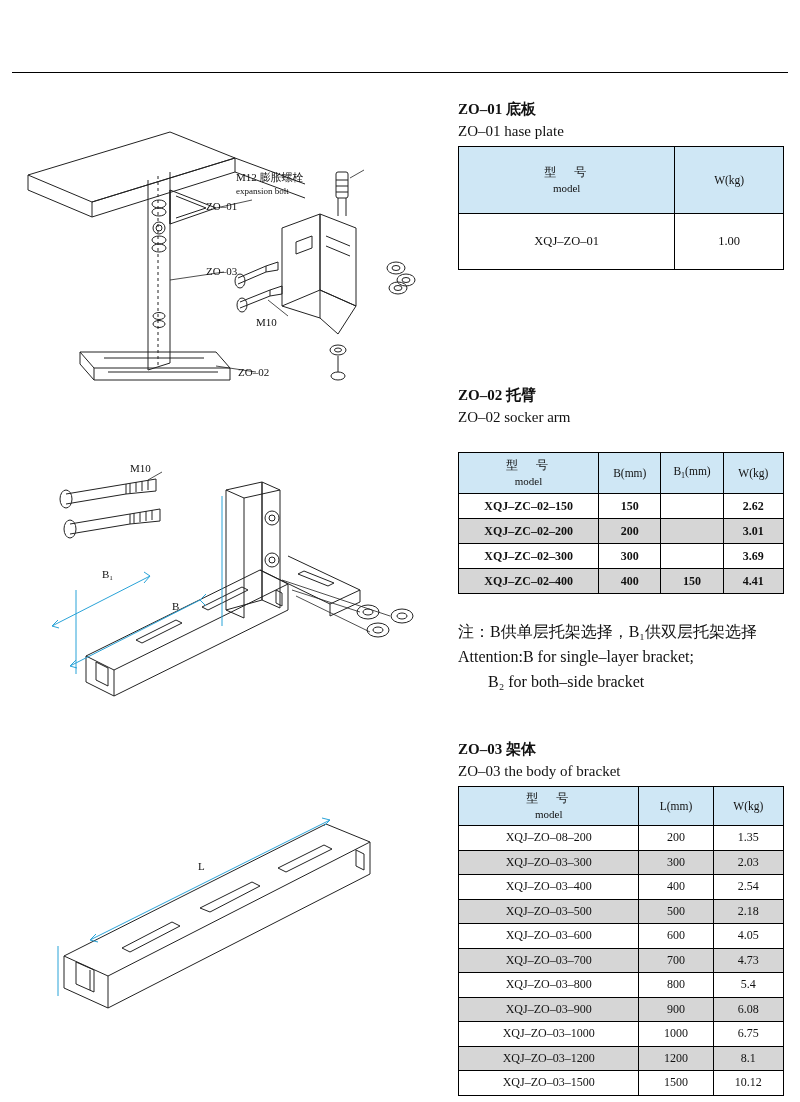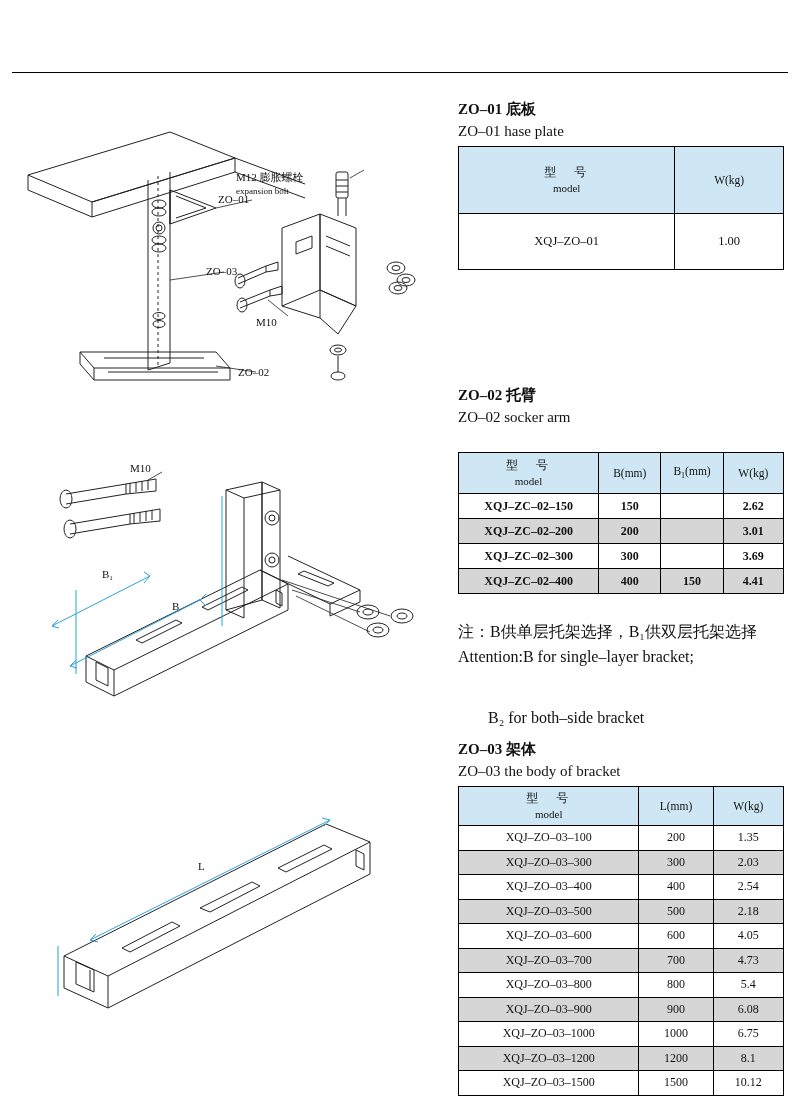--- a/index.html
+++ b/index.html
@@ -56,21 +56,21 @@
   #tbl-zo02 tbody td{height:24px;font-size:12px;font-weight:bold;}
 
   
   #tbl-zo03{left:458px;top:786px;width:326px;}
   #tbl-zo03 thead td{height:38px;}
   #tbl-zo03 tbody td{height:23.5px;font-size:12px;}
 
   
   .notes{position:absolute;left:458px;top:620px;font-size:16px;line-height:1.55;}
   .notes div{white-space:nowrap;}
-  .notes .indent{padding-left:30px;margin-top:36px;}
+  .notes .indent{padding-left:30px;}
 
   
   .drawing{position:absolute;}
   .lbl{position:absolute;font-size:11px;white-space:nowrap;}
   .lbl-en{font-size:9px;}
 </style>
 </head>
 <body>
 
 <div class="page">
@@ -145,21 +145,21 @@
 
         <path d="M196,88 L232,80" stroke-width="0.8"></path>
         <path d="M150,160 L204,152" stroke-width="0.8"></path>
         <path d="M196,246 L236,252" stroke-width="0.8"></path>
         <path d="M248,180 L268,196" stroke-width="0.8"></path>
         <path d="M330,58 L344,50" stroke-width="0.8"></path>
       </g>
     </svg>
     <div class="lbl" style="left:216px;top:50px;">M12 膨胀螺栓</div>
     <div class="lbl lbl-en" style="left:216px;top:66px;">expansion bolt</div>
-    <div class="lbl" style="left:186px;top:73px;margin-left:12px;">ZO–01</div>
+    <div class="lbl" style="left:186px;top:80px;">ZO–01</div>
     <div class="lbl" style="left:186px;top:145px;">ZO–03</div>
     <div class="lbl" style="left:236px;top:196px;">M10</div>
     <div class="lbl" style="left:218px;top:246px;">ZO–02</div>
   </div>
 
   <div class="sect-title" style="left:458px;top:100px;">
     <div class="cn">ZO–01 底板</div>
     <div class="en">ZO–01 hase plate</div>
   </div>
 
@@ -339,21 +339,21 @@
             <div class="cn">型　号</div>
             <div class="en">model</div>
           </div>
         </td>
         <td style="width:74px;">L(mm)</td>
         <td style="width:70px;">W(kg)</td>
       </tr>
     </thead>
     <tbody>
       <tr>
-        <td>XQJ–ZO–03–100</td>
+        <td>XQJ–ZO–08–200</td>
         <td>200</td>
         <td>1.35</td>
       </tr>
       <tr class="alt">
         <td>XQJ–ZO–03–300</td>
         <td>300</td>
         <td>2.03</td>
       </tr>
       <tr>
         <td>XQJ–ZO–03–400</td>

